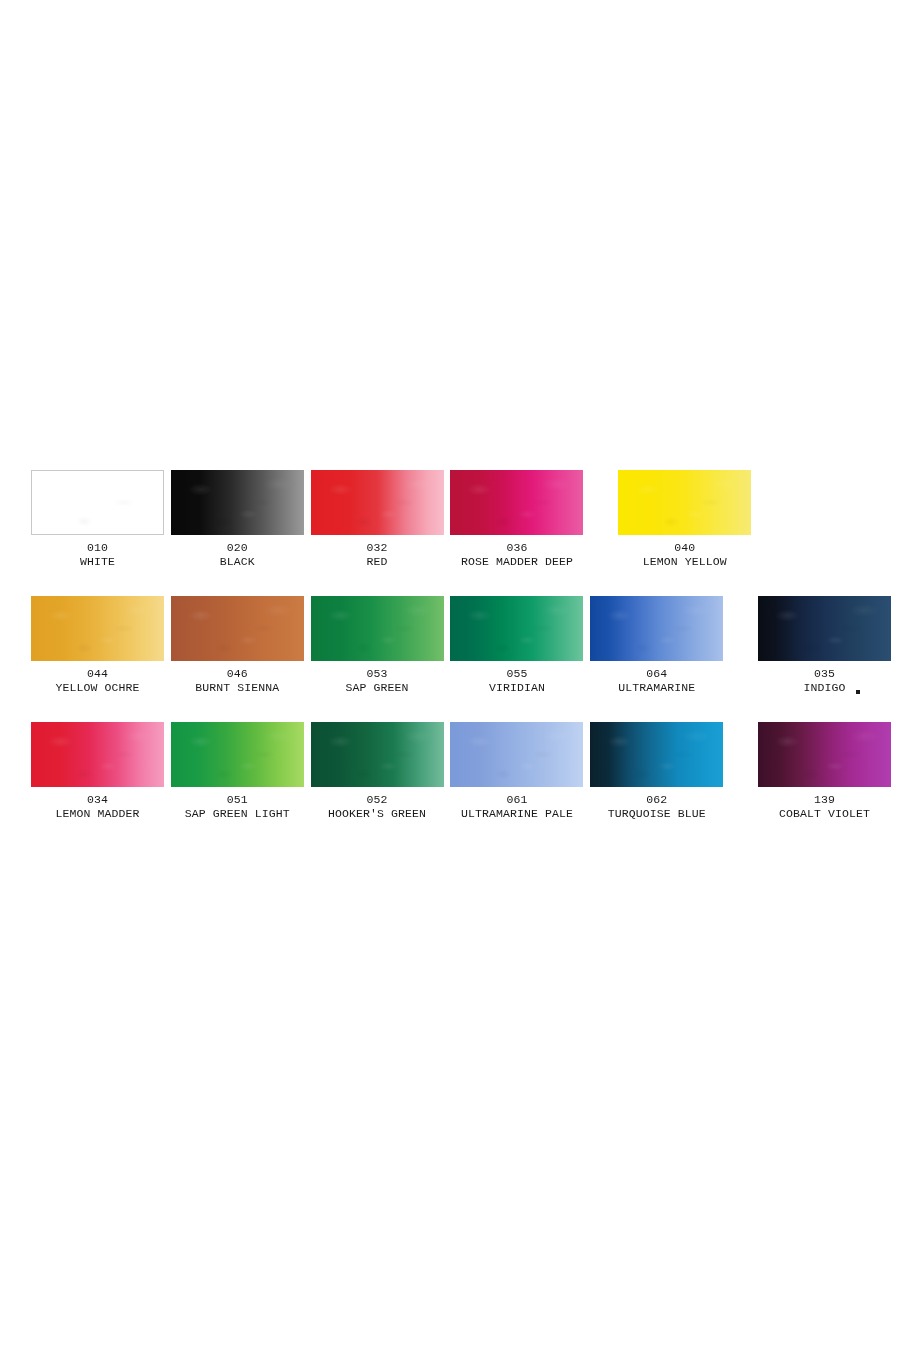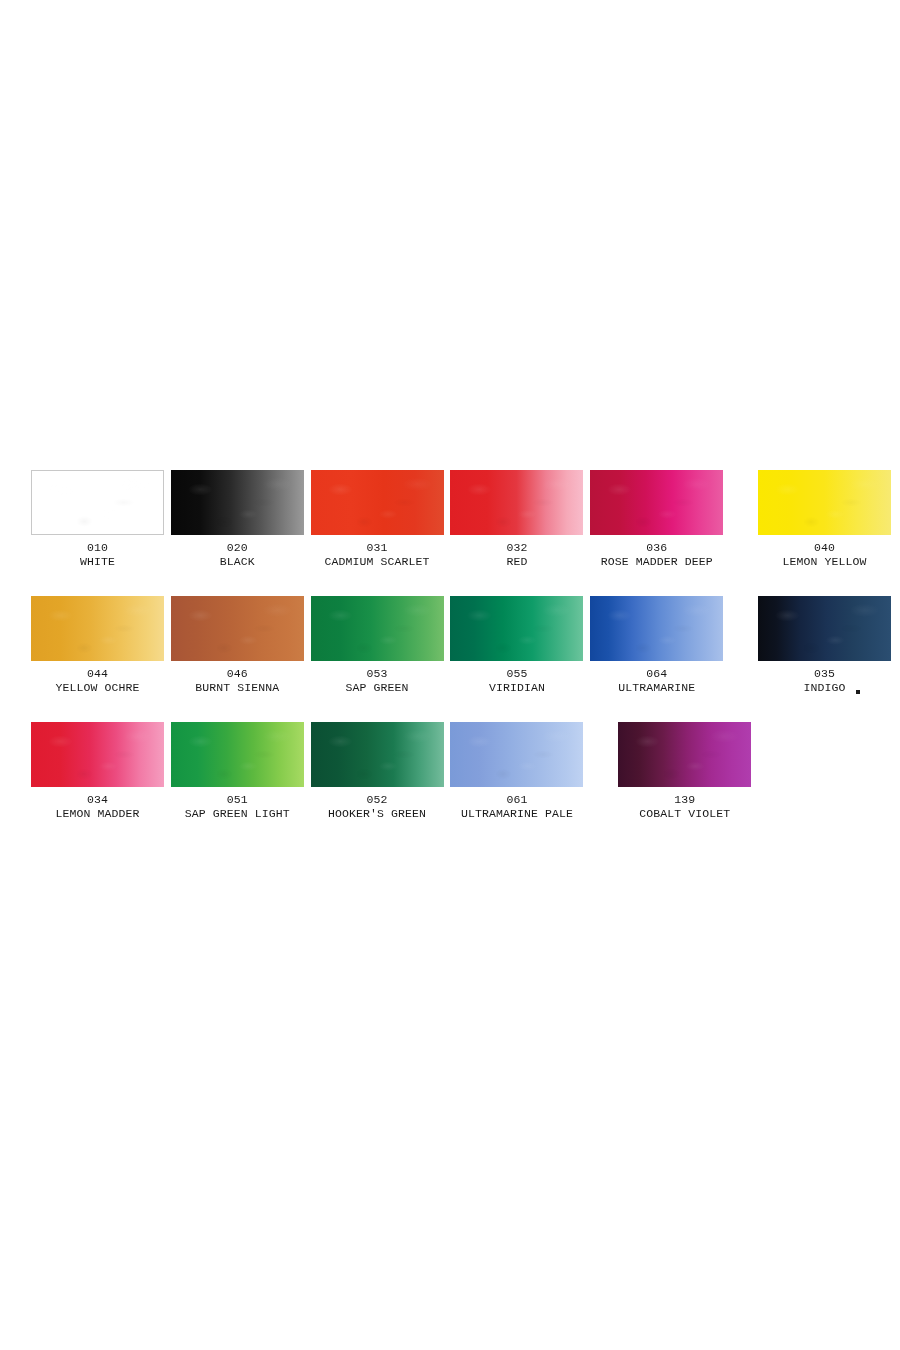--- a/index.html
+++ b/index.html
@@ -124,29 +124,20 @@
         <div class="swatch-cell">
           <div class="swatch-chip" style="background: linear-gradient(90deg, rgb(8, 8, 8) 0%, rgb(13, 13, 13) 22%, rgb(42, 42, 42) 45%, rgb(86, 86, 86) 68%, rgb(125, 125, 125) 86%, rgb(154, 154, 154) 100%);">
             <div class="grain"></div>
           </div>
           <div class="swatch-label">
             <span class="swatch-code">020</span>
             <span class="swatch-name">BLACK</span>
           </div>
         </div>
         <div class="swatch-cell">
-          <div class="swatch-chip" style="background: linear-gradient(90deg, rgb(232, 55, 28) 0%, rgb(234, 58, 30) 30%, rgb(230, 53, 25) 55%, rgb(228, 56, 31) 78%, rgb(226, 73, 44) 100%);">
-            <div class="grain"></div>
-          </div>
-          <div class="swatch-label">
-            <span class="swatch-code">031</span>
-            <span class="swatch-name">CADMIUM SCARLET</span>
-          </div>
-        </div>
-        <div class="swatch-cell">
           <div class="swatch-chip" style="background: linear-gradient(90deg, rgb(224, 31, 36) 0%, rgb(226, 35, 39) 28%, rgb(228, 55, 64) 50%, rgb(239, 127, 146) 72%, rgb(246, 169, 184) 88%, rgb(248, 188, 203) 100%);">
             <div class="grain"></div>
           </div>
           <div class="swatch-label">
             <span class="swatch-code">032</span>
             <span class="swatch-name">RED</span>
           </div>
         </div>
         <div class="swatch-cell">
           <div class="swatch-chip" style="background: linear-gradient(90deg, rgb(184, 18, 58) 0%, rgb(192, 18, 63) 22%, rgb(208, 17, 88) 42%, rgb(226, 26, 122) 62%, rgb(232, 61, 147) 82%, rgb(234, 92, 163) 100%);">
@@ -254,20 +245,29 @@
         <div class="swatch-cell">
           <div class="swatch-chip" style="background: linear-gradient(90deg, rgb(122, 154, 216) 0%, rgb(131, 159, 219) 22%, rgb(146, 174, 226) 45%, rgb(163, 188, 232) 68%, rgb(179, 201, 238) 88%, rgb(191, 210, 242) 100%);">
             <div class="grain"></div>
           </div>
           <div class="swatch-label">
             <span class="swatch-code">061</span>
             <span class="swatch-name">ULTRAMARINE PALE</span>
           </div>
         </div>
         <div class="swatch-cell">
+          <div class="swatch-chip" style="background: linear-gradient(90deg, rgb(10, 33, 44) 0%, rgb(11, 43, 59) 14%, rgb(15, 78, 110) 30%, rgb(17, 110, 152) 48%, rgb(17, 137, 189) 66%, rgb(20, 150, 203) 84%, rgb(26, 159, 212) 100%);">
+            <div class="grain"></div>
+          </div>
+          <div class="swatch-label">
+            <span class="swatch-code">062</span>
+            <span class="swatch-name">TURQUOISE BLUE</span>
+          </div>
+        </div>
+        <div class="swatch-cell">
           <div class="swatch-chip" style="background: linear-gradient(90deg, rgb(61, 15, 42) 0%, rgb(76, 20, 48) 16%, rgb(106, 27, 73) 34%, rgb(140, 33, 112) 52%, rgb(163, 42, 146) 70%, rgb(172, 52, 164) 86%, rgb(176, 61, 174) 100%);">
             <div class="grain"></div>
           </div>
           <div class="swatch-label">
             <span class="swatch-code">139</span>
             <span class="swatch-name">COBALT VIOLET</span>
           </div>
         </div>
       </div>
     </div>

